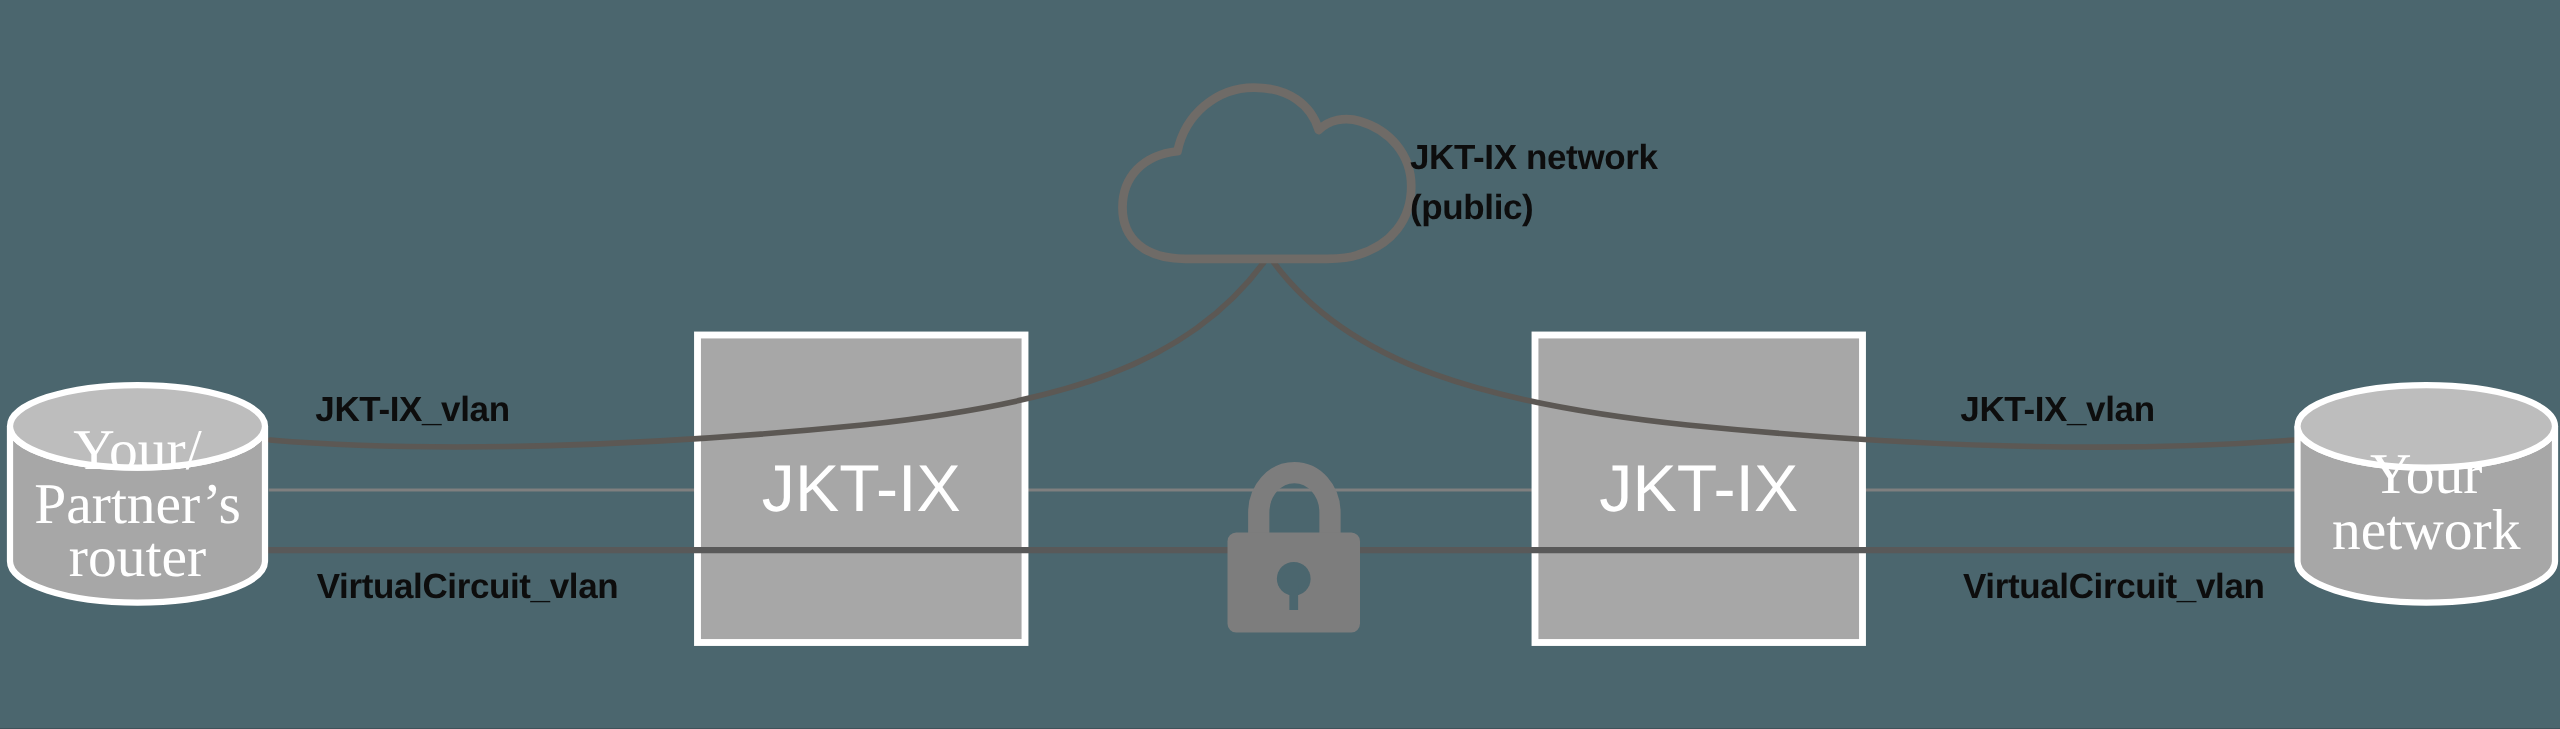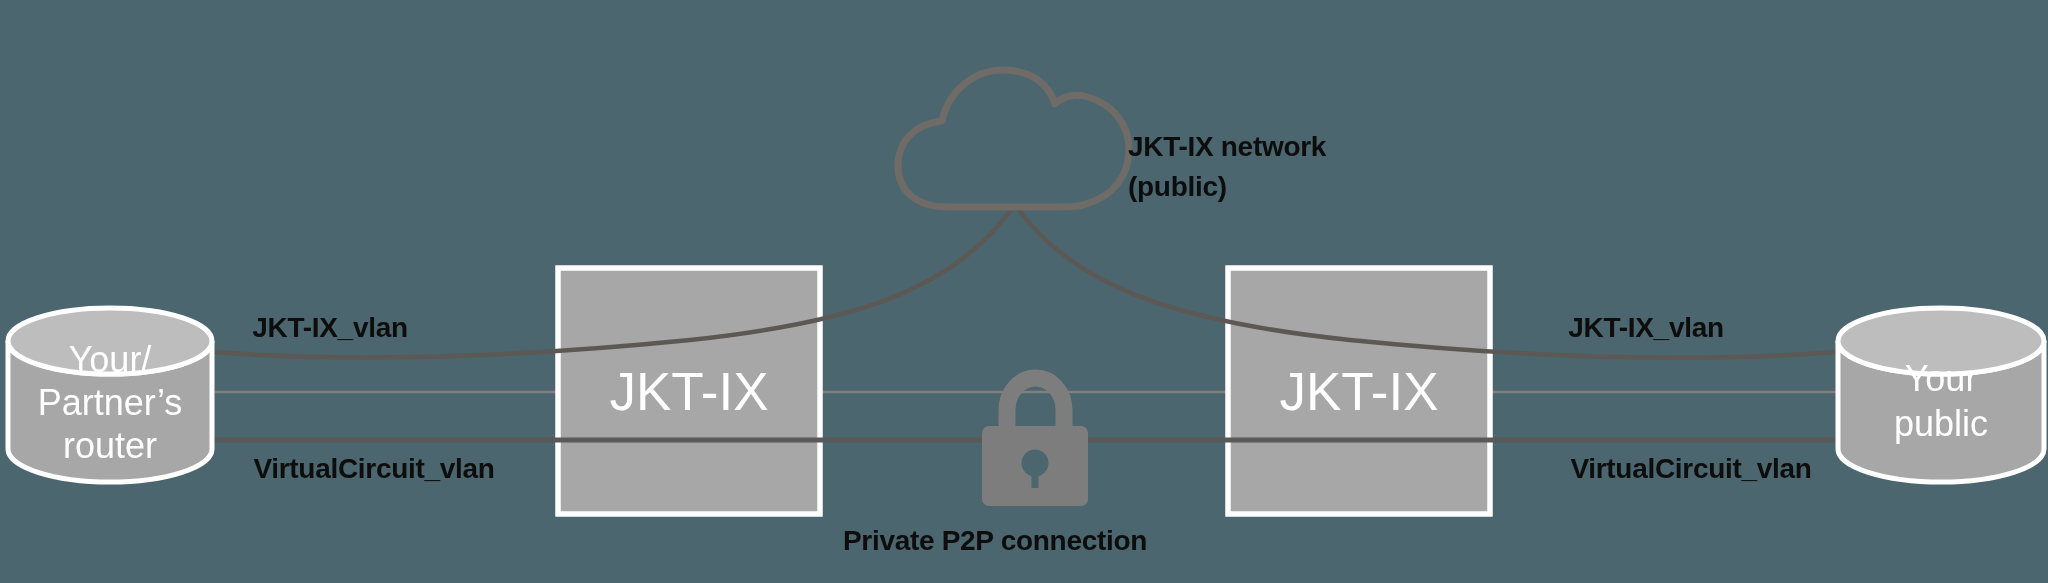--- a/index.html
+++ b/index.html
@@ -16,29 +16,29 @@
     position: absolute;
     white-space: pre-line;
     color: #0d0d0d;
     font-weight: 700;
     font-size: 28px;
     letter-spacing: -0.3px;
     line-height: 34px;
     transform: translateX(-50%);
     text-align: left;
   }
-  .lbl.left-align { transform: none; text-align: left; line-height: 40px; margin-top: 21px; }
+  .lbl.left-align { transform: none; text-align: left; line-height: 40px; }
   .node-text {
     position: absolute;
     color: #ffffff;
     font-weight: 400;
     white-space: pre-line;
     text-align: center;
   }
-  .cyl-text { font-size: 36px; line-height: 43px; transform: translateX(-50%); }
+  .cyl-text { font-size: 46px; line-height: 43px; transform: translateX(-50%); font-family: Liberation Serif, serif; }
   .box-text { font-size: 53px; line-height: 40px; transform: translate(-50%, -50%); }
 </style>
 </head>
 <body>
 
 <div class="canvas">
 
   <svg viewBox="0 0 2048 583" width="2048" height="583">
 
     <g stroke="#7f7f7f" stroke-width="2.5">
@@ -85,28 +85,27 @@
 
   <div class="node-text cyl-text" style="left:110px; top:338px;">Your/
 Partner’s
 router</div>
 
   <div class="node-text box-text" style="left:689px; top:392px;">JKT-IX</div>
 
   <div class="node-text box-text" style="left:1359px; top:392px;">JKT-IX</div>
 
   <div class="node-text cyl-text" style="left:1941px; top:356px; line-height:45px;">Your
-public</div>
+network</div>
 
   <div class="lbl left-align" style="left:1128px; top:106px;">JKT-IX network
 (public)</div>
 
   <div class="lbl" style="left:330px; top:311px;">JKT-IX_vlan</div>
 
   <div class="lbl" style="left:1646px; top:311px;">JKT-IX_vlan</div>
 
   <div class="lbl" style="left:374px; top:452px;">VirtualCircuit_vlan</div>
 
   <div class="lbl" style="left:1691px; top:452px;">VirtualCircuit_vlan</div>
 
-  <div class="lbl" style="left:995px; top:524px;">Private P2P connection</div>
 
 </div>
 
 </body></html>

